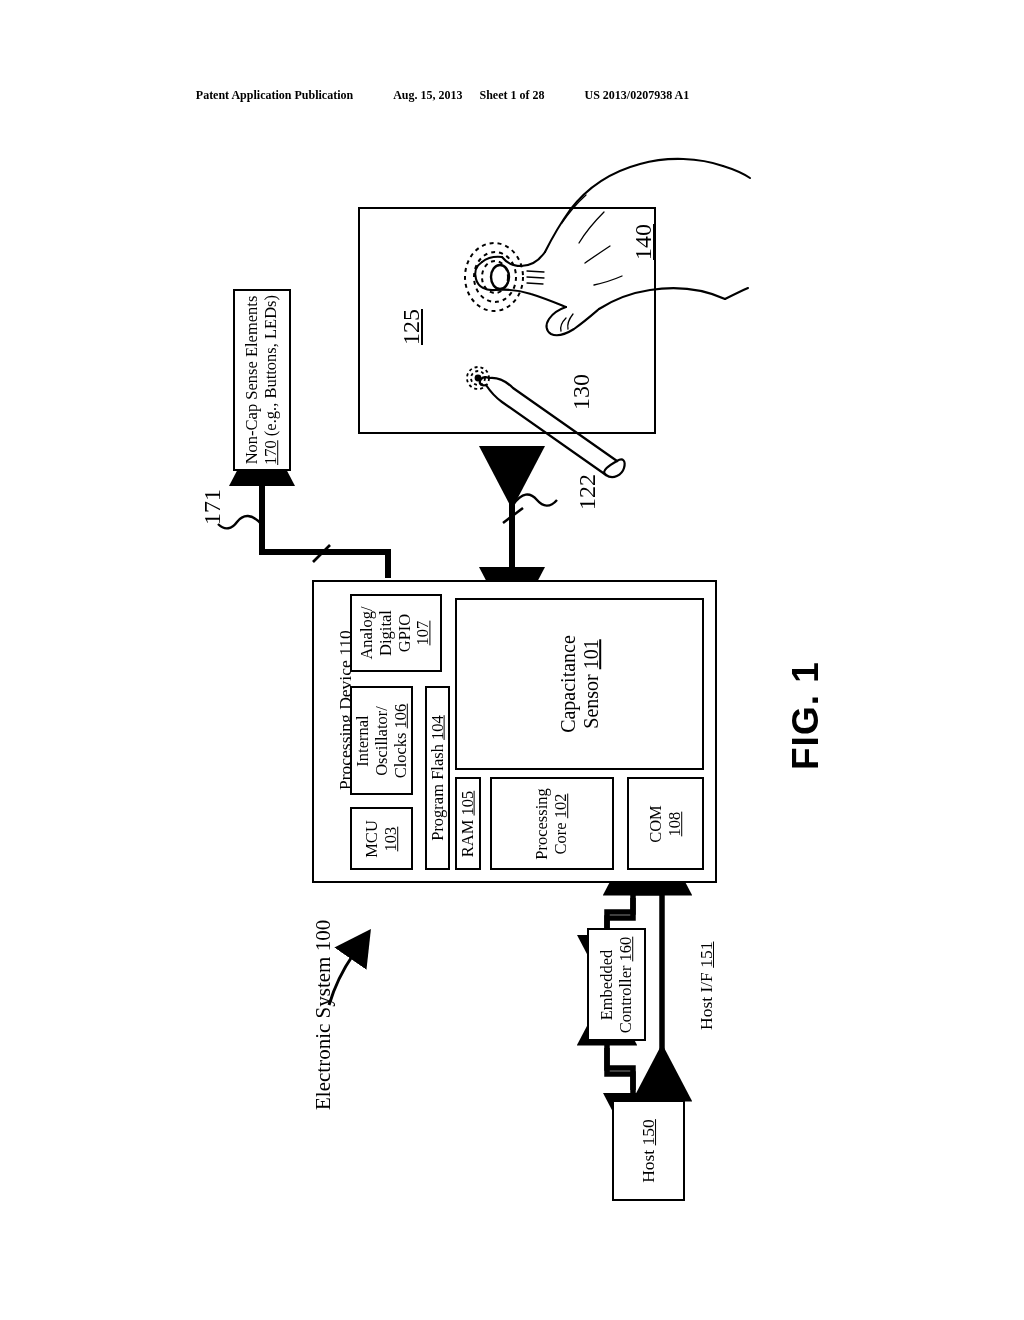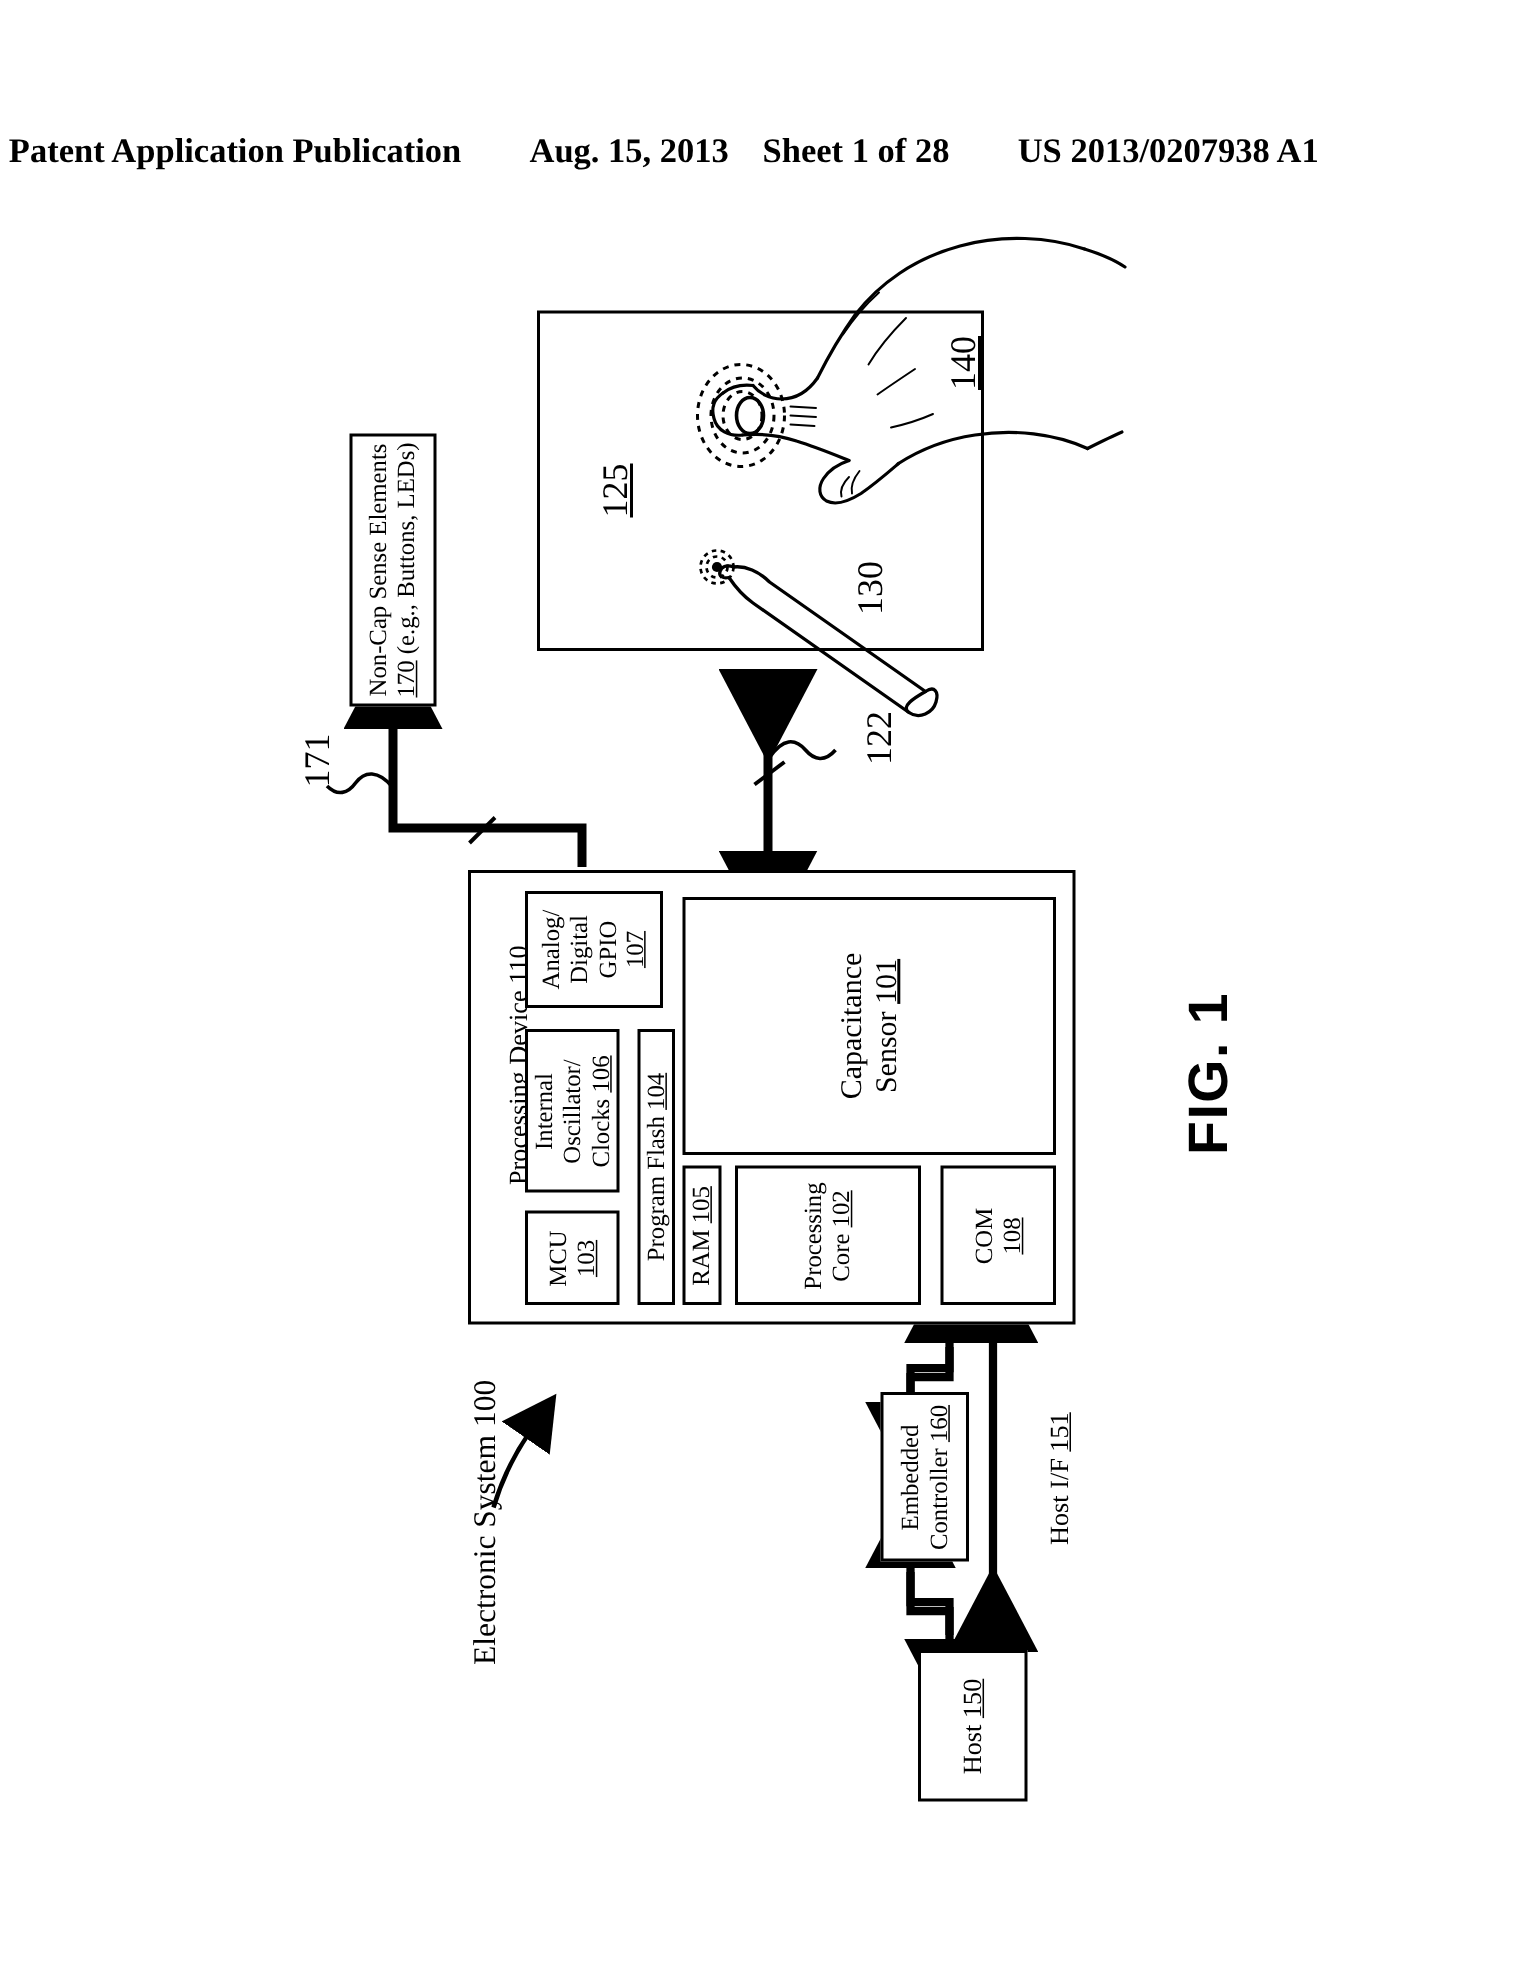--- a/index.html
+++ b/index.html
@@ -18,21 +18,21 @@
 
   
   .pub-header {
     position: absolute;
     top: 88px;
     left: 0;
     width: 885px;
     text-align: center;
     font-family: "Liberation Serif", serif;
     font-weight: bold;
-    font-size: 23px;
+    font-size: 12px;
     letter-spacing: 0px;
     white-space: nowrap;
   }
   .pub-header .seg { display: inline-block; vertical-align: baseline; }
   .gap-lg { display: inline-block; width: 34px; }
   .gap-sm { display: inline-block; width: 11px; }
 
   
   #figure {
     position: absolute;

